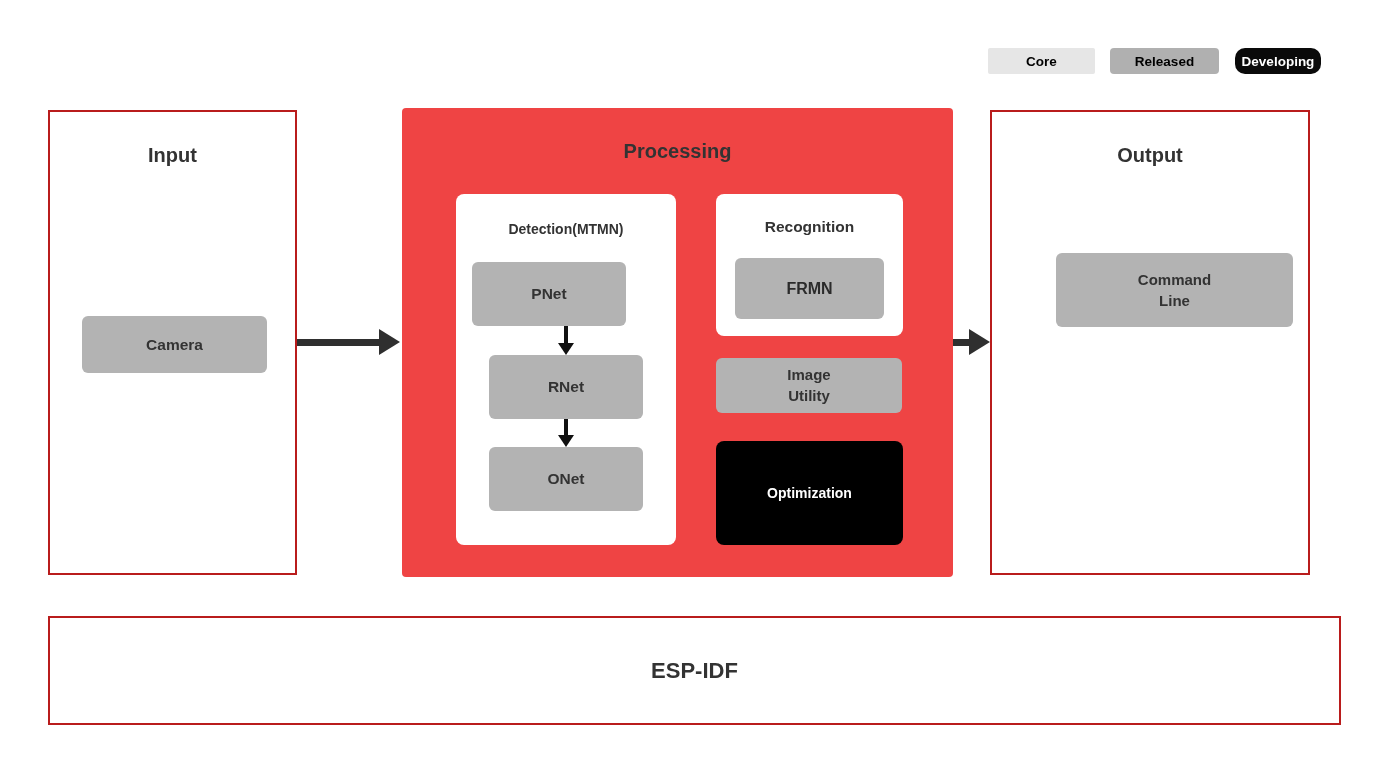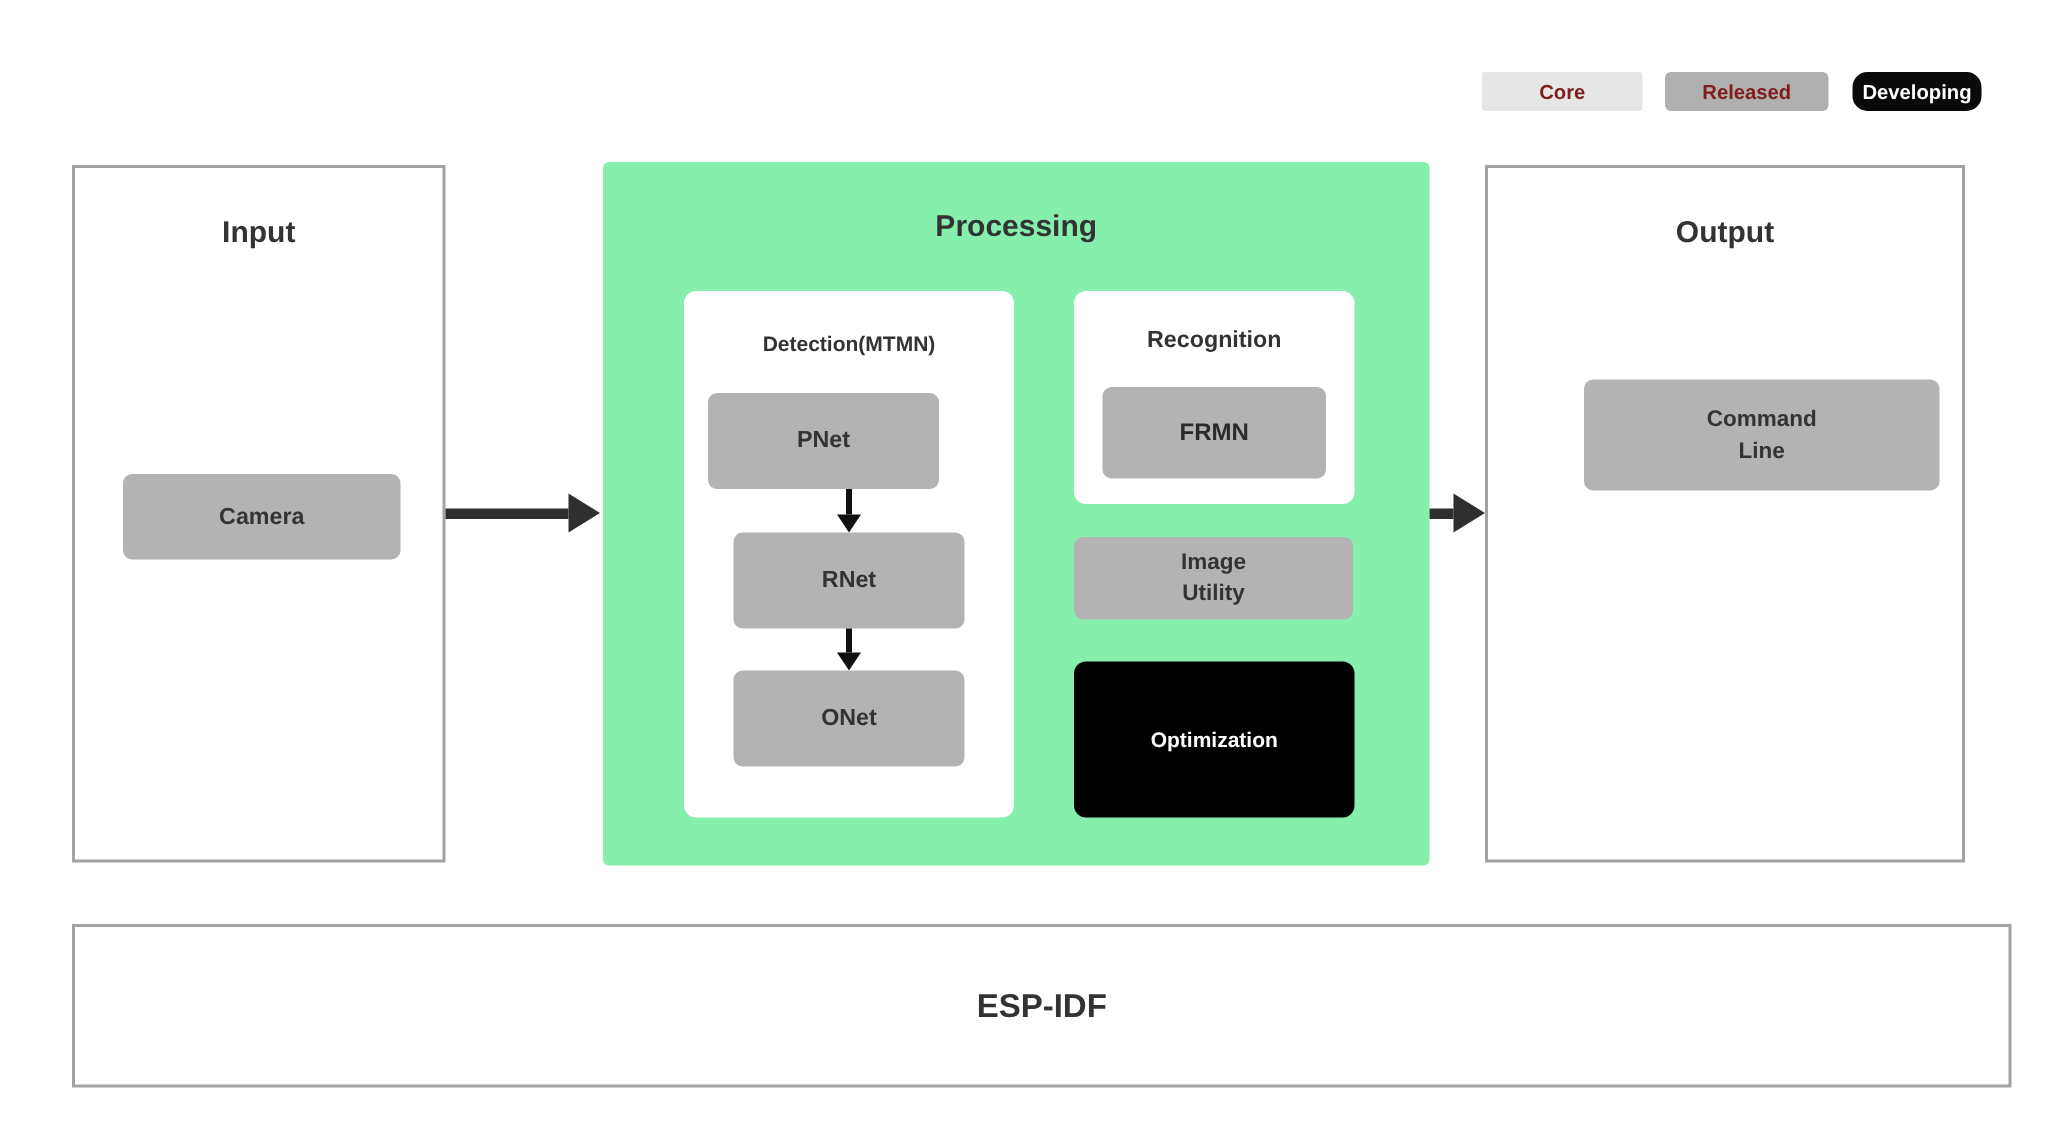--- a/index.html
+++ b/index.html
@@ -1,37 +1,37 @@
 <!DOCTYPE html>
 <html><head>
 <meta charset="utf-8">
 <style>
   html,body{margin:0;padding:0;background:#ffffff;}
   body{font-family:"Liberation Sans","DejaVu Sans",sans-serif;}
   #stage{position:relative;width:1373px;height:758px;background:#ffffff;overflow:hidden;}
 
   
   .legend-chip{position:absolute;top:48px;height:26px;display:flex;align-items:center;justify-content:center;
-    font-size:13.5px;font-weight:bold;color:#7f1d1d;box-sizing:border-box;}
+    font-size:13.5px;font-weight:bold;color:#000000;box-sizing:border-box;}
   #chip-core{left:988px;width:107px;background:#e6e6e6;border-radius:2px;}
   #chip-released{left:1110px;width:109px;background:#b0b0b0;border-radius:4px;}
   #chip-developing{left:1235px;width:86px;background:#0a0a0a;border-radius:10px;color:#ffffff;}
 
   
-  .panel{position:absolute;background:#ffffff;border:2px solid #a3a3a3;box-sizing:border-box;}
+  .panel{position:absolute;background:#ffffff;border:2px solid #b91c1c;box-sizing:border-box;}
   #input-panel{left:48px;top:110px;width:249px;height:465px;}
   #output-panel{left:990px;top:110px;width:320px;height:465px;}
   #espidf-panel{left:48px;top:616px;width:1293px;height:109px;display:flex;align-items:center;justify-content:center;}
 
   .panel-title{position:absolute;left:0;right:0;top:32px;text-align:center;
     font-size:20px;font-weight:bold;color:#333333;}
   #espidf-title{font-size:22px;font-weight:bold;color:#333333;}
 
   
-  #processing-panel{position:absolute;left:402px;top:108px;width:551px;height:469px;background:#86efac;border-radius:4px;}
+  #processing-panel{position:absolute;left:402px;top:108px;width:551px;height:469px;background:#ef4444;border-radius:4px;}
   #processing-title{position:absolute;left:0;right:0;top:32px;text-align:center;font-size:20px;font-weight:bold;color:#333333;}
 
   .subpanel{position:absolute;background:#ffffff;border-radius:8px;}
   #detection-panel{left:54px;top:86px;width:220px;height:351px;}
   #recognition-panel{left:314px;top:86px;width:187px;height:142px;}
   .subpanel-title{position:absolute;left:0;right:0;text-align:center;font-weight:bold;color:#333333;}
   #detection-title{top:27px;font-size:14px;}
   #recognition-title{top:24px;font-size:15.5px;}
 
   

